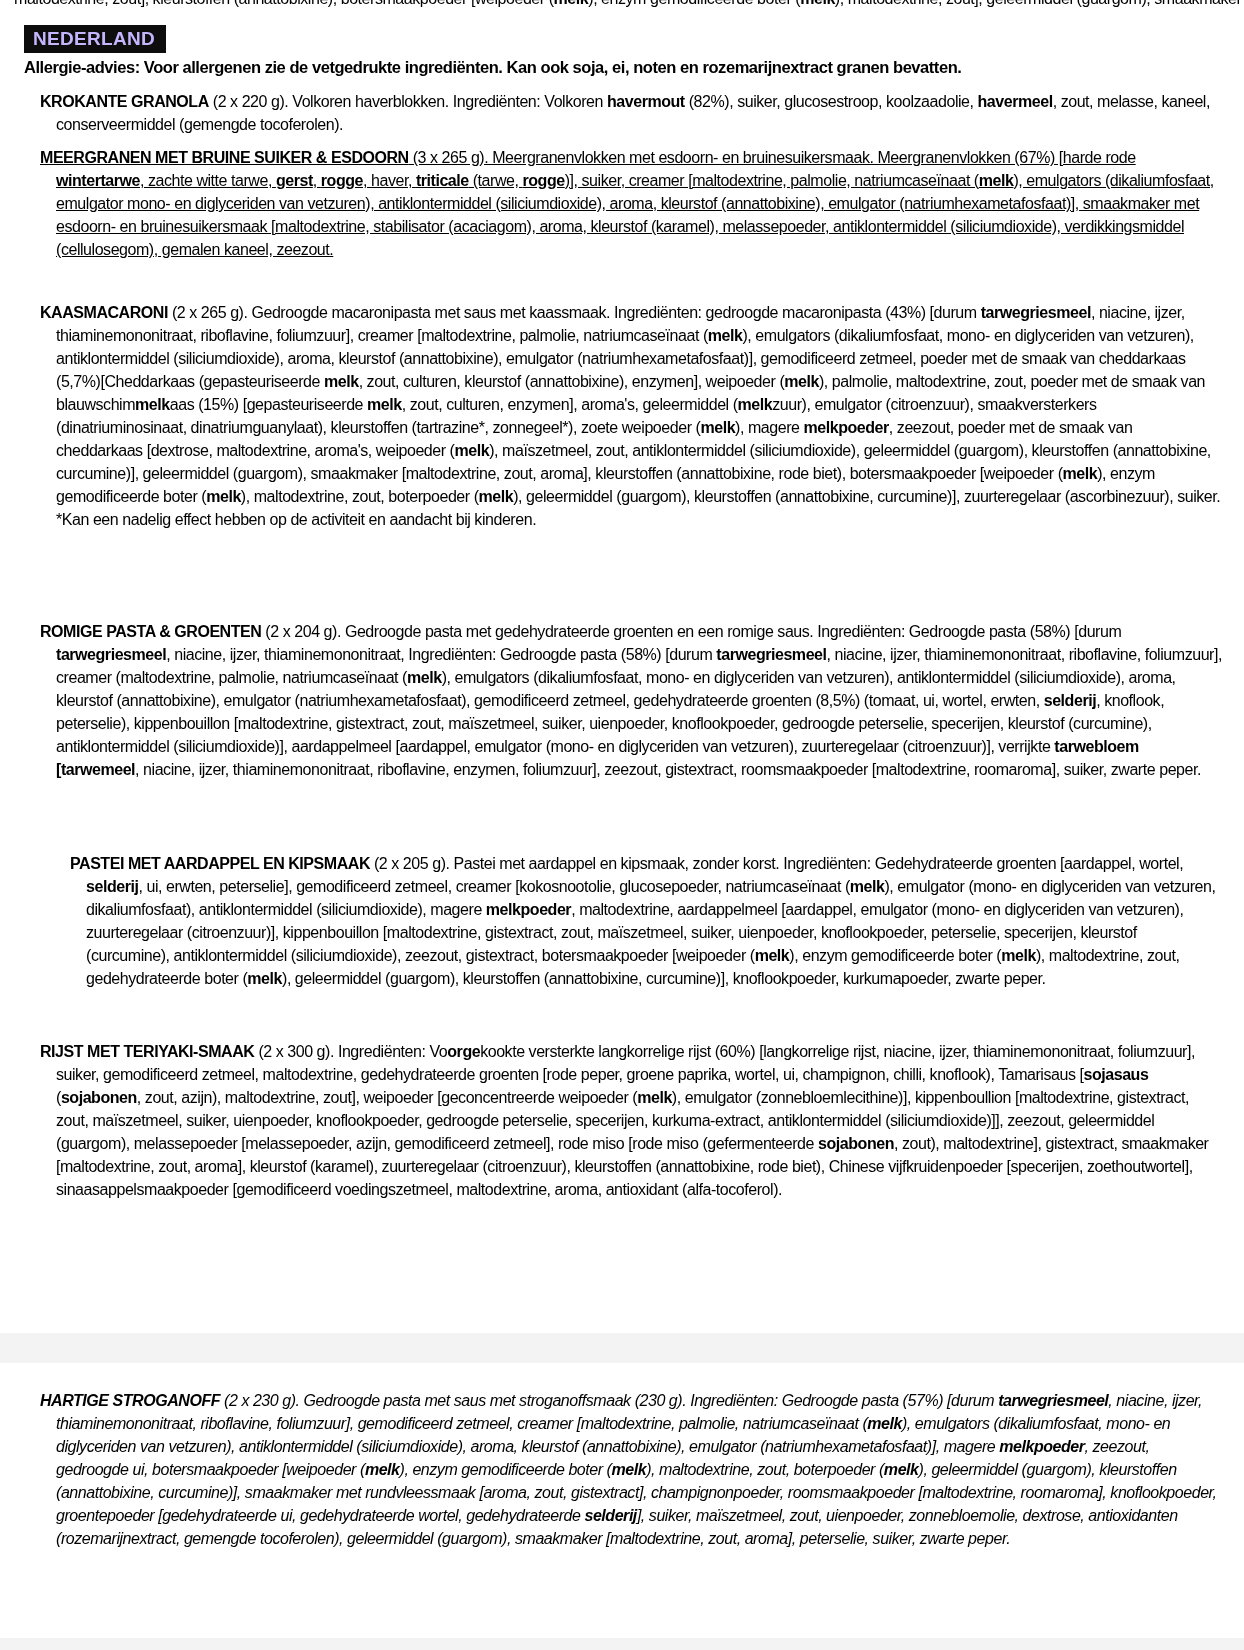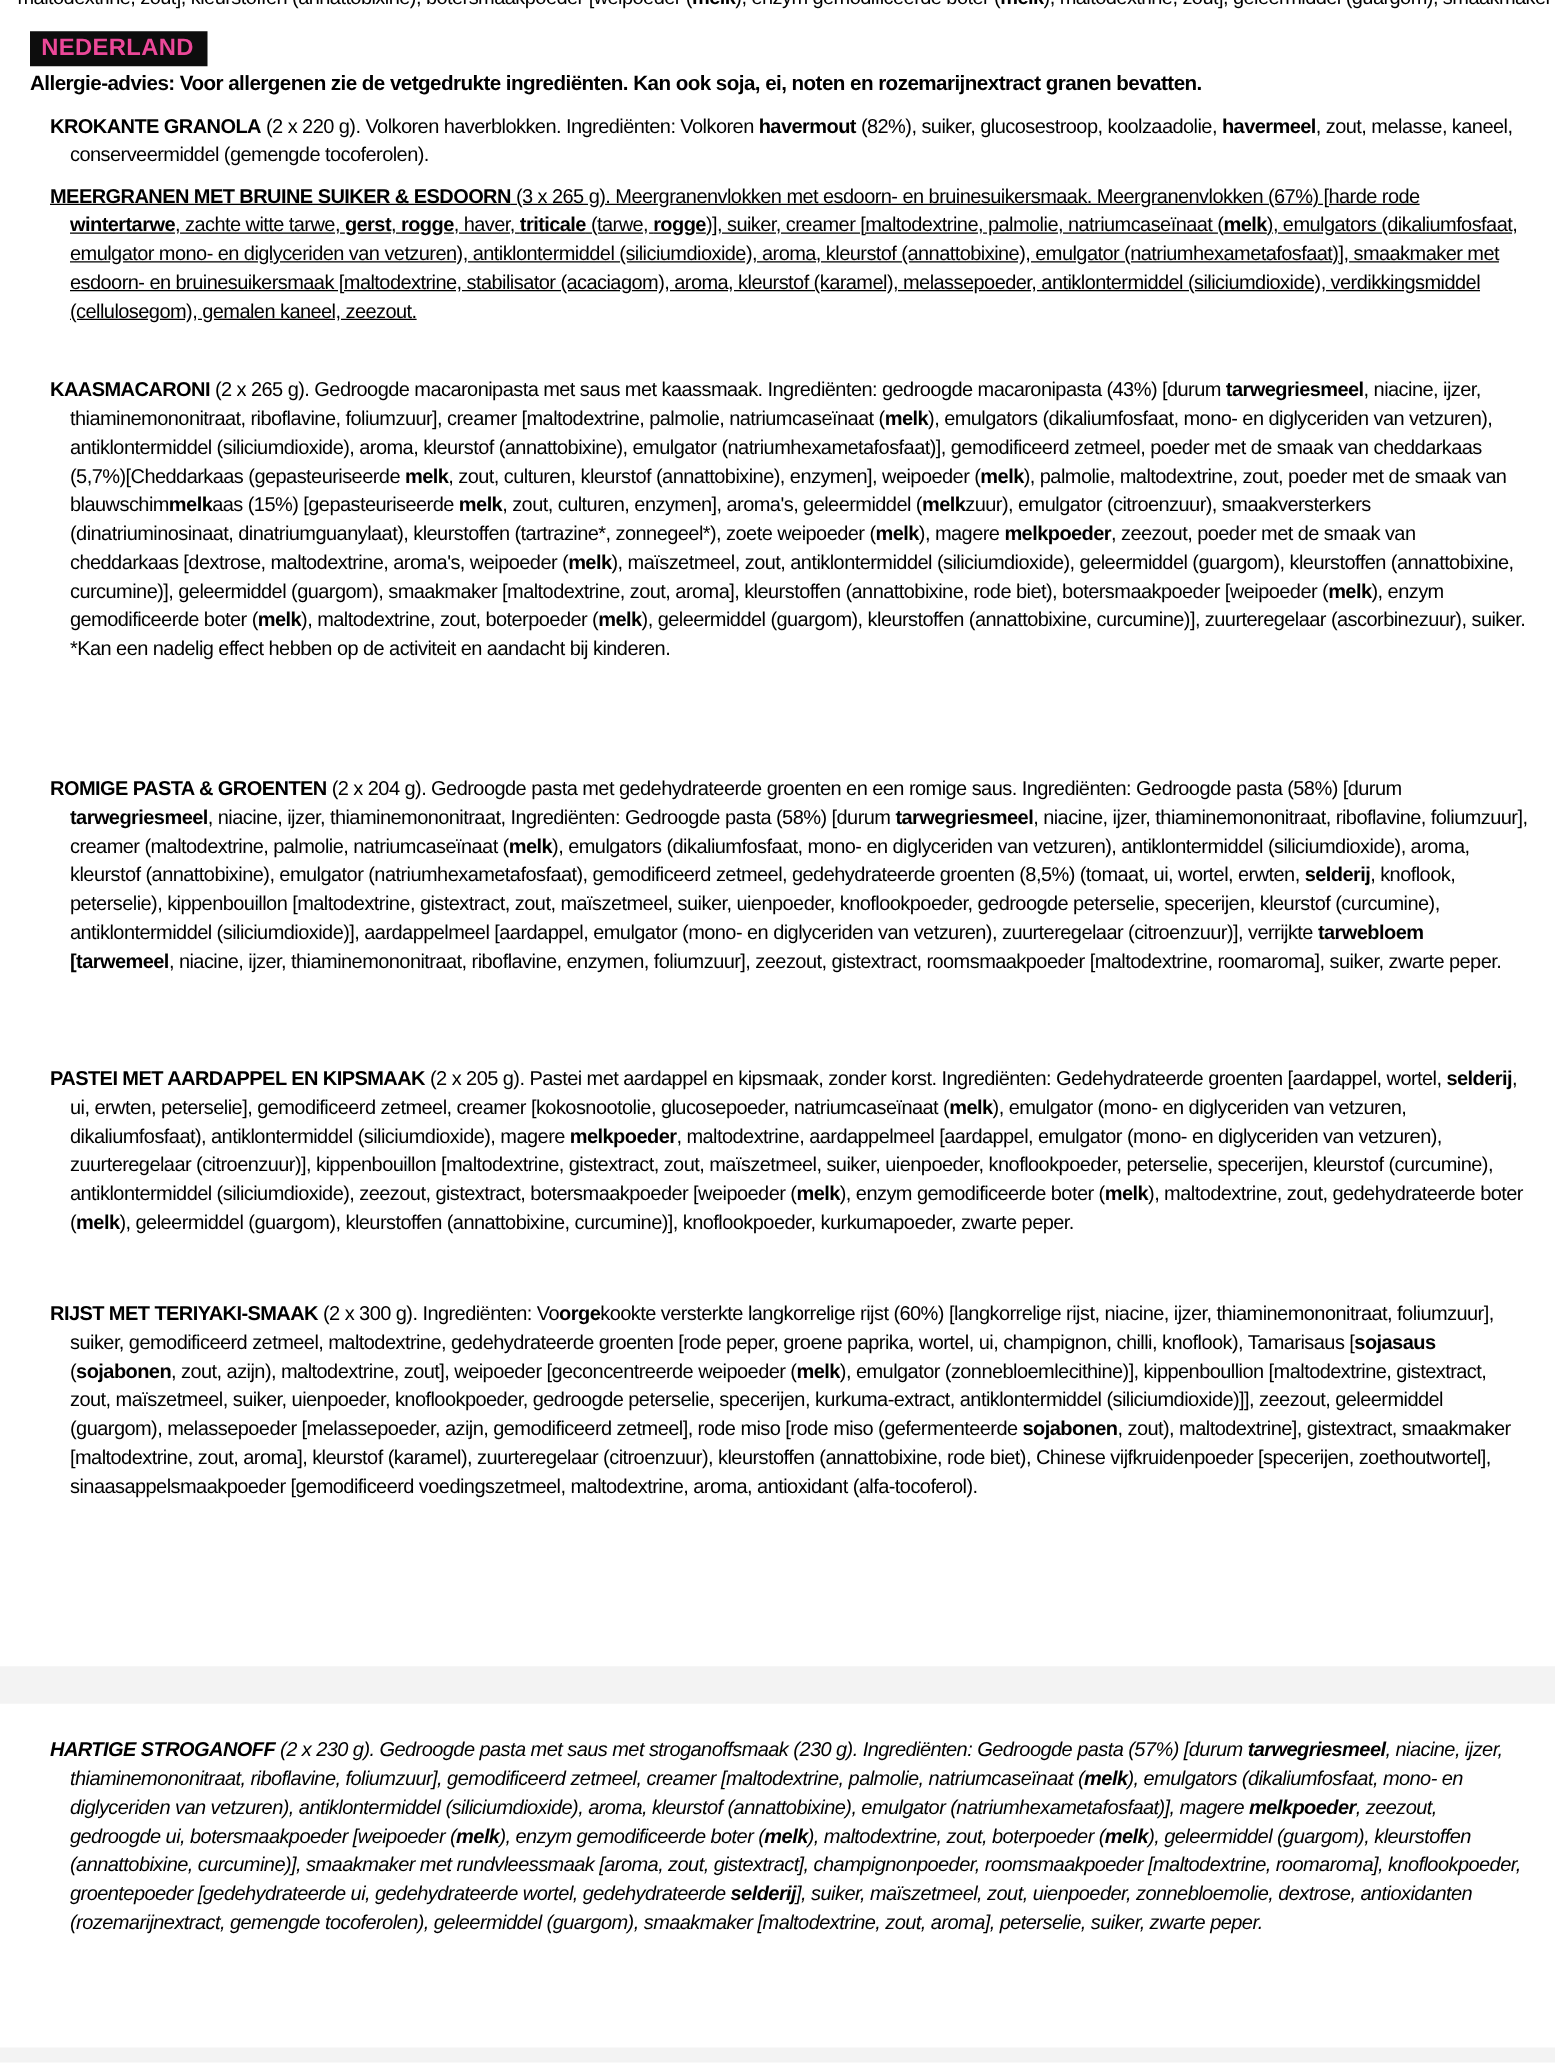--- a/index.html
+++ b/index.html
@@ -32,21 +32,21 @@
     line-height: 23px;
     letter-spacing: -0.45px;
     padding-left: 14px;
   }
 
   .country-badge {
     position: absolute;
     top: 25px;
     left: 24px;
     background: #0d0d0d;
-    color: #ec4899;
+    color: #c4b5fd;
     font-weight: bold;
     font-size: 19px;
     line-height: 21px;
     padding: 3px 11px 4px 9px;
     letter-spacing: 0.3px;
   }
 
   .allergy-line {
     position: absolute;
     top: 56px;
@@ -67,21 +67,21 @@
     padding-left: 16px;
     text-indent: -16px;
     font-size: 16px;
     line-height: 23px;
     letter-spacing: -0.45px;
   }
   .par-krokante-granola    { top: 90px; }
   .par-meergranen-esdoorn  { top: 146px; text-decoration: underline; }
   .par-kaasmacaroni        { top: 301px; }
   .par-romige-pasta-groenten { top: 620px; }
-  .par-pastei-aardappel-kip  { top: 852px; }
+  .par-pastei-aardappel-kip  { top: 852px; margin-left: 30px; }
   .par-rijst-teriyaki        { top: 1040px; }
   .par-hartige-stroganoff    { top: 1389px; font-style: italic; }
 
   .gray-band {
     position: absolute;
     left: 0; right: 0;
     background: #f3f3f3;
   }
   .gray-band-middle { top: 1333px; height: 30px; }
   .gray-band-bottom { top: 1638px; height: 12px; }

